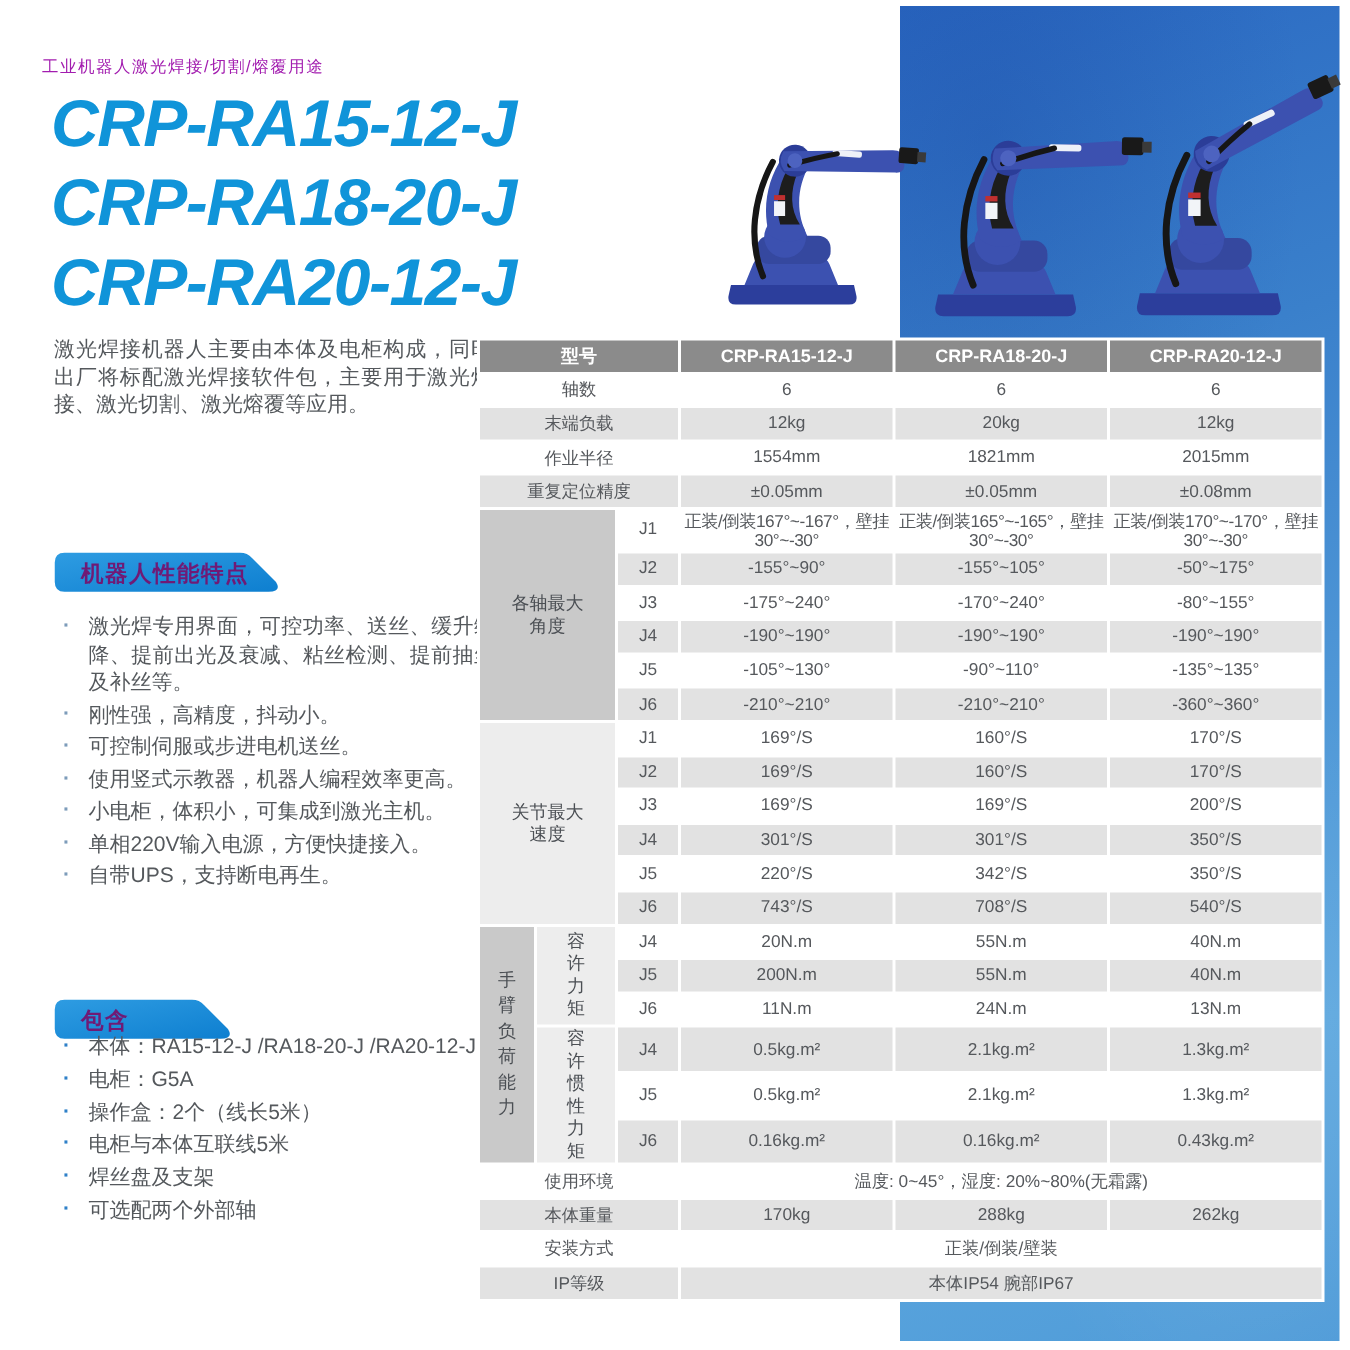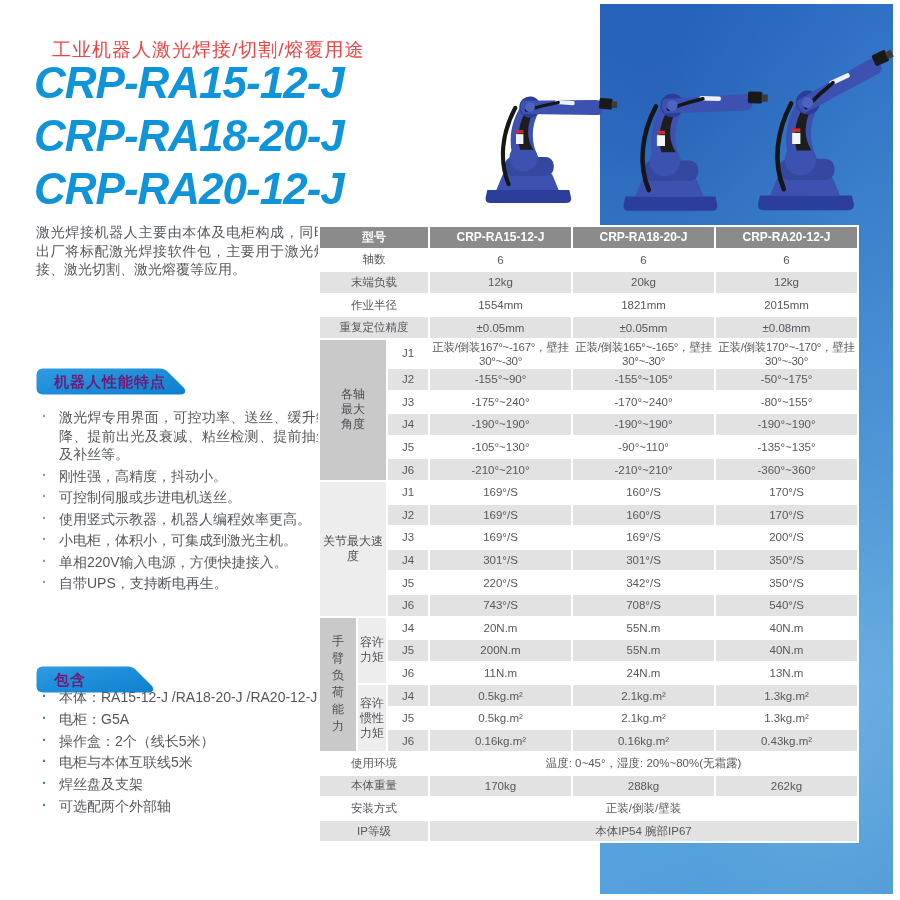--- a/index.html
+++ b/index.html
@@ -13,21 +13,21 @@
     background:
       radial-gradient(120% 60% at 20% 10%, rgba(20,60,150,0.25), rgba(0,0,0,0) 60%),
       radial-gradient(90% 50% at 80% 80%, rgba(255,255,255,0.10), rgba(0,0,0,0) 60%),
       linear-gradient(160deg, #2a68c2 0%, #3a80cb 30%, #4e96d6 55%, #5ba6de 78%, #4f9bd8 100%);
   }
 
   
   .robots { position:absolute; left:452px; top:40px; width:450px; height:188px; }
 
   
-  .tagline { position:absolute; left:52px; top:37px; font-size:19px; letter-spacing:1px; color:#ef4444; }
+  .tagline { position:absolute; left:28px; top:37px; font-size:11px; letter-spacing:1px; color:#a21caf; }
   .titles { position:absolute; left:34px; top:56px; }
   .title { font-size:44px; line-height:53px; font-weight:bold; font-style:italic; color:#1094d9; letter-spacing:-1px; white-space:nowrap; }
   .intro { position:absolute; left:36px; top:223px; width:292px; font-size:14px; line-height:18.5px; color:#54585c; text-align:justify; }
 
   .badge { position:absolute; height:27px; }
   .badge svg { position:absolute; left:0; top:0; }
   .badge span { position:relative; display:block; padding:5px 0 0 18px; font-size:15px; font-weight:bold; color:#701a75; letter-spacing:1px; }
   .badge-features { left:36px; top:368px; width:150px; }
   .badge-includes { left:36px; top:666px; width:118px; }
 
@@ -45,21 +45,21 @@
   .spec-wrap { position:absolute; left:318px; top:225px; }
   table.spec { border-collapse:separate; border-spacing:2px; background:#ffffff; table-layout:fixed; }
   table.spec td { height:20.6px; text-align:center; vertical-align:middle; font-size:11.5px; color:#55585c; padding:0 2px; overflow:hidden; }
   tr.hdr td { background:#8b8b8b; color:#ffffff; font-weight:bold; font-size:12px; }
   tbody tr:nth-child(odd) td { background:#ffffff; }
   tbody tr:nth-child(even) td { background:#e2e2e2; }
   td.lbl { font-size:12px; color:#4b4f54; }
   td.j { font-size:11.5px; }
   td.sm { font-size:9px; letter-spacing:-0.3px; padding:0; }
   tbody td.gdark { background:#c9c9c9 !important; color:#4b4f54; font-size:12px; line-height:15px; padding:16px 19px; word-break:break-all; }
-  tbody td.glight { background:#ededed !important; color:#4b4f54; font-size:12px; line-height:15px; padding:0 2px; word-break:break-all; }
+  tbody td.glight { background:#ededed !important; color:#4b4f54; font-size:12px; line-height:15px; padding:0 20px; word-break:break-all; }
   tbody td.vert { padding:0 12px; line-height:17px; }
 </style>
 </head>
 <body>
 
 <div class="page">
 
   <div class="blue-panel"></div>
 
   <svg class="robots" viewBox="0 0 450 188" width="450" height="188">

